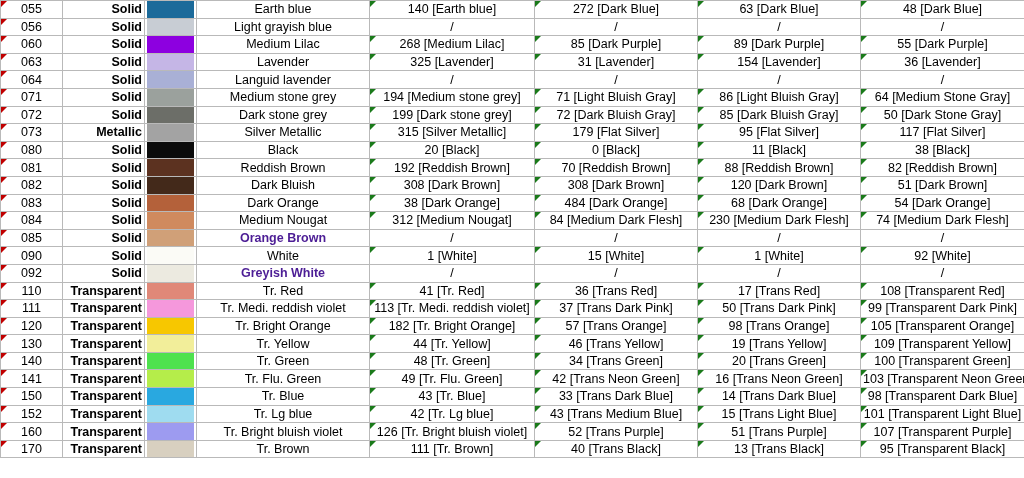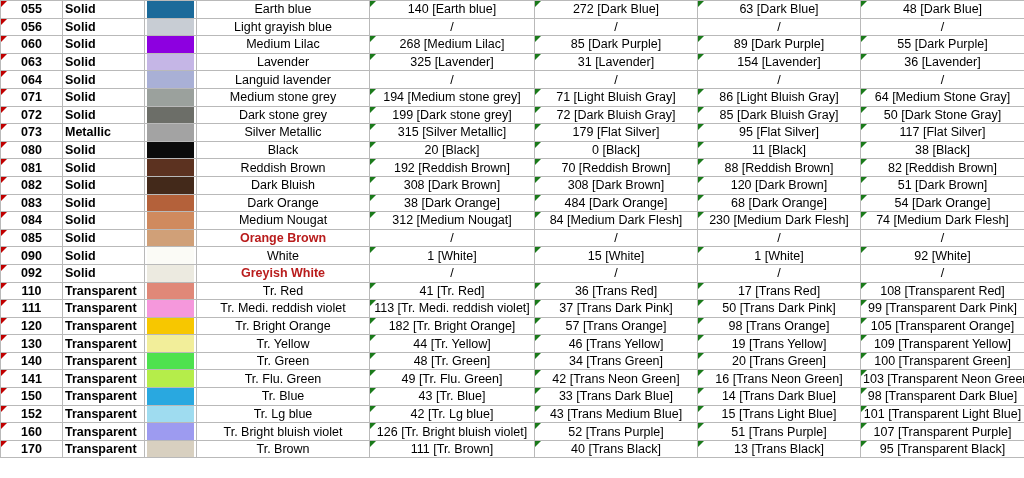--- a/index.html
+++ b/index.html
@@ -30,22 +30,22 @@
   
   col.c-id      { width: 62px; }
   col.c-type    { width: 82px; }
   col.c-swatch  { width: 52px; }
   col.c-name    { width: 173px; }
   col.c-v1      { width: 165px; }
   col.c-v2      { width: 163px; }
   col.c-v3      { width: 163px; }
   col.c-v4      { width: 164px; }
 
-  td.id    { text-align: center; font-weight: bold; }
-  td.type  { text-align: left; font-weight: bold; }
+  td.id    { text-align: center; font-weight: normal; }
+  td.type  { text-align: right; font-weight: bold; }
   td.swatch{ padding: 0; }
   td.name  { text-align: center; }
   td.val   { text-align: center; position: relative; }
 
   .swatch-fill {
     width: 100%;
     height: 16.6px;
     display: block;
   }
 
@@ -77,21 +77,21 @@
     position: absolute;
     left: 0;
     top: 0;
     width: 0;
     height: 0;
     border-top: 6px solid #1a7a1a;
     border-right: 6px solid transparent;
   }
 
   .name-red {
-    color: #b91c1c;
+    color: #4c1d95;
     font-weight: bold;
   }
 </style>
 </head>
 <body>
 
 <table class="sheet">
   <colgroup>
     <col class="c-id">
       <col class="c-type">

